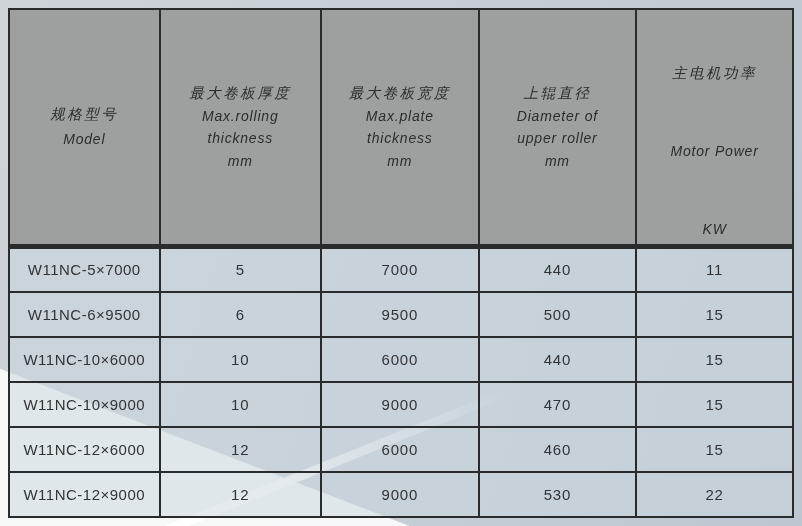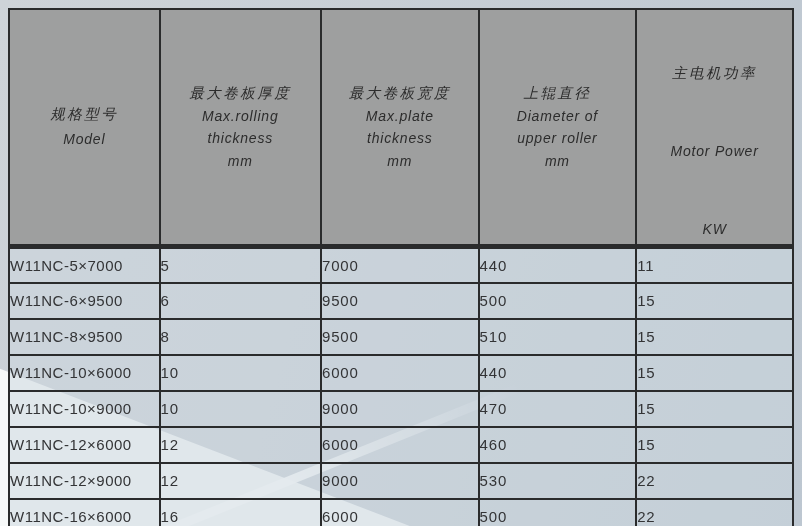--- a/index.html
+++ b/index.html
@@ -55,20 +55,21 @@
     align-items: center;
     height: 100%;
     font-style: italic;
   }
   .lines .line { line-height: 22.5px; letter-spacing: 0.8px; }
   th:first-child .lines .line { line-height: 25px; }
   th:nth-child(5) .lines .line { line-height: 30px; margin-top: 48px; }
   .lines .line.zh { letter-spacing: 2.5px; font-size: 14.5px; }
   td {
     background: rgba(204, 215, 223, 0.52);
+    text-align: center;
     vertical-align: middle;
     font-size: 15px;
     color: #333436;
     letter-spacing: 0.8px;
   }
   td.model { letter-spacing: 0.5px; }
 </style>
 </head>
 <body>
 
@@ -135,27 +136,20 @@
             <td>11</td>
           </tr>
           <tr>
             <td class="model">W11NC-6×9500</td>
             <td>6</td>
             <td>9500</td>
             <td>500</td>
             <td>15</td>
           </tr>
           <tr>
-            <td class="model">W11NC-8×9500</td>
-            <td>8</td>
-            <td>9500</td>
-            <td>510</td>
-            <td>15</td>
-          </tr>
-          <tr>
             <td class="model">W11NC-10×6000</td>
             <td>10</td>
             <td>6000</td>
             <td>440</td>
             <td>15</td>
           </tr>
           <tr>
             <td class="model">W11NC-10×9000</td>
             <td>10</td>
             <td>9000</td>
@@ -169,23 +163,16 @@
             <td>460</td>
             <td>15</td>
           </tr>
           <tr>
             <td class="model">W11NC-12×9000</td>
             <td>12</td>
             <td>9000</td>
             <td>530</td>
             <td>22</td>
           </tr>
-          <tr>
-            <td class="model">W11NC-16×6000</td>
-            <td>16</td>
-            <td>6000</td>
-            <td>500</td>
-            <td>22</td>
-          </tr>
         </tbody>
     </table>
   </div>
 </div>
 
 </body></html>

